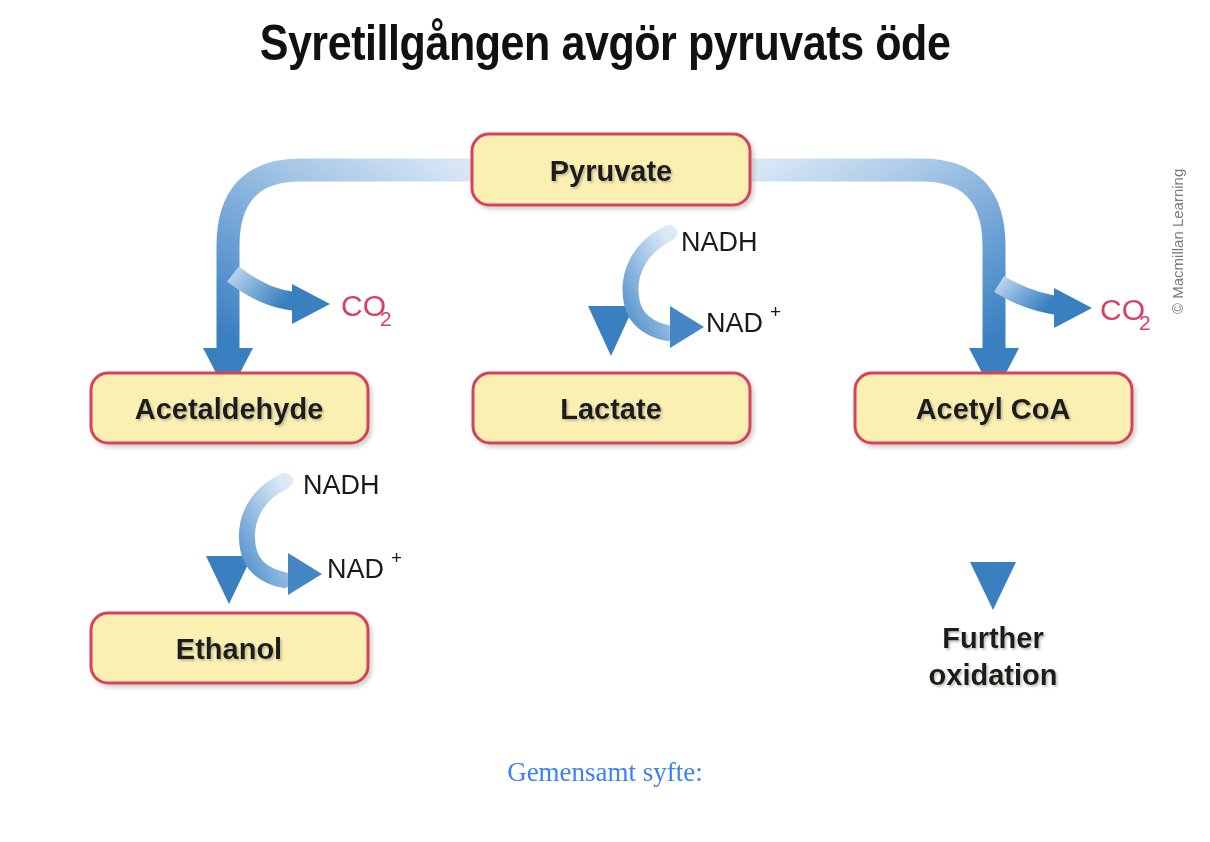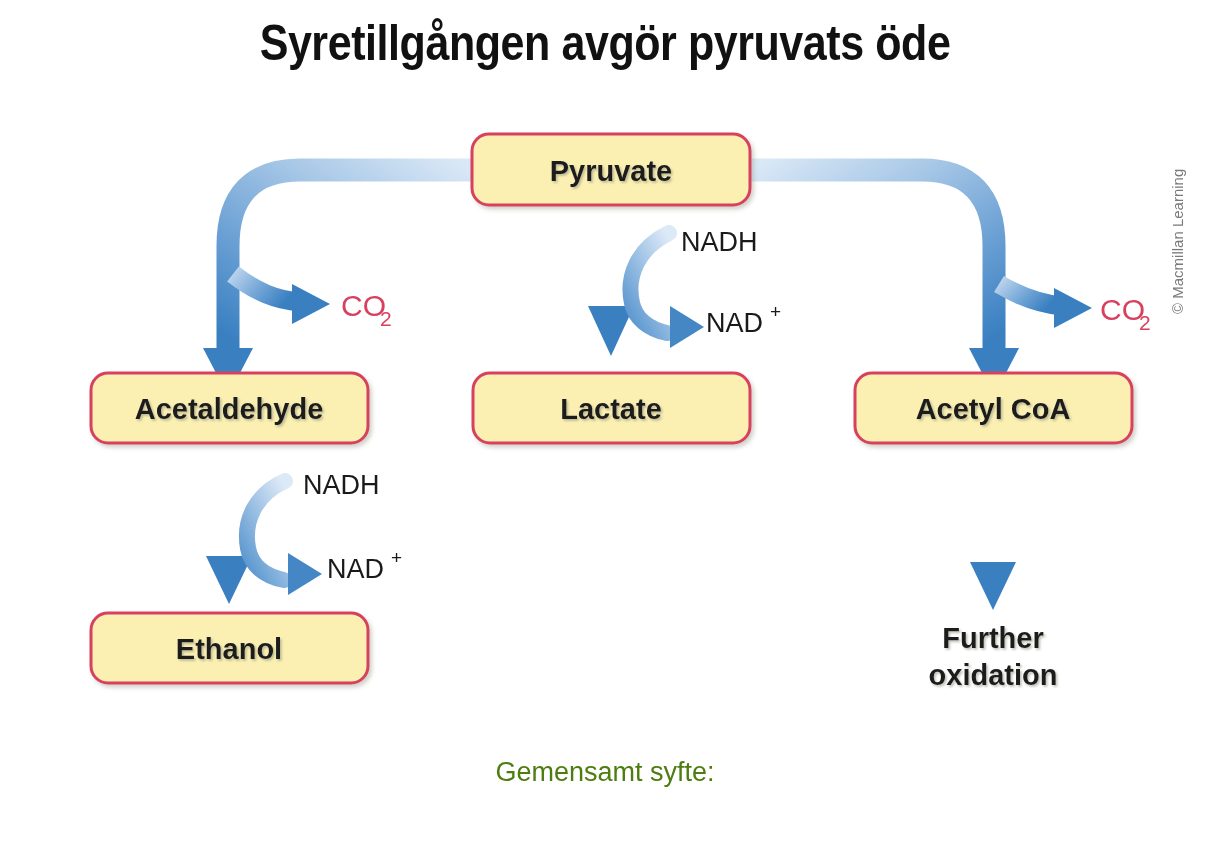--- a/index.html
+++ b/index.html
@@ -34,24 +34,24 @@
     transform: scaleX(0.86);
     transform-origin: 50% 50%;
     white-space: nowrap;
   }
   .caption {
     position: absolute;
     left: 0;
     top: 754px;
     width: 1210px;
     text-align: center;
-    font-family: Liberation Sans, sans-serif;
+    font-family: Liberation Serif, serif;
     font-size: 27px;
     line-height: 36px;
-    color: #4d7c0f;
+    color: #3b82f6;
   }
   .caption .sup {
     font-size: 17px;
     vertical-align: super;
     line-height: 0;
   }
   .copyright {
     position: absolute;
     left: 1163px;
     top: 120px;

